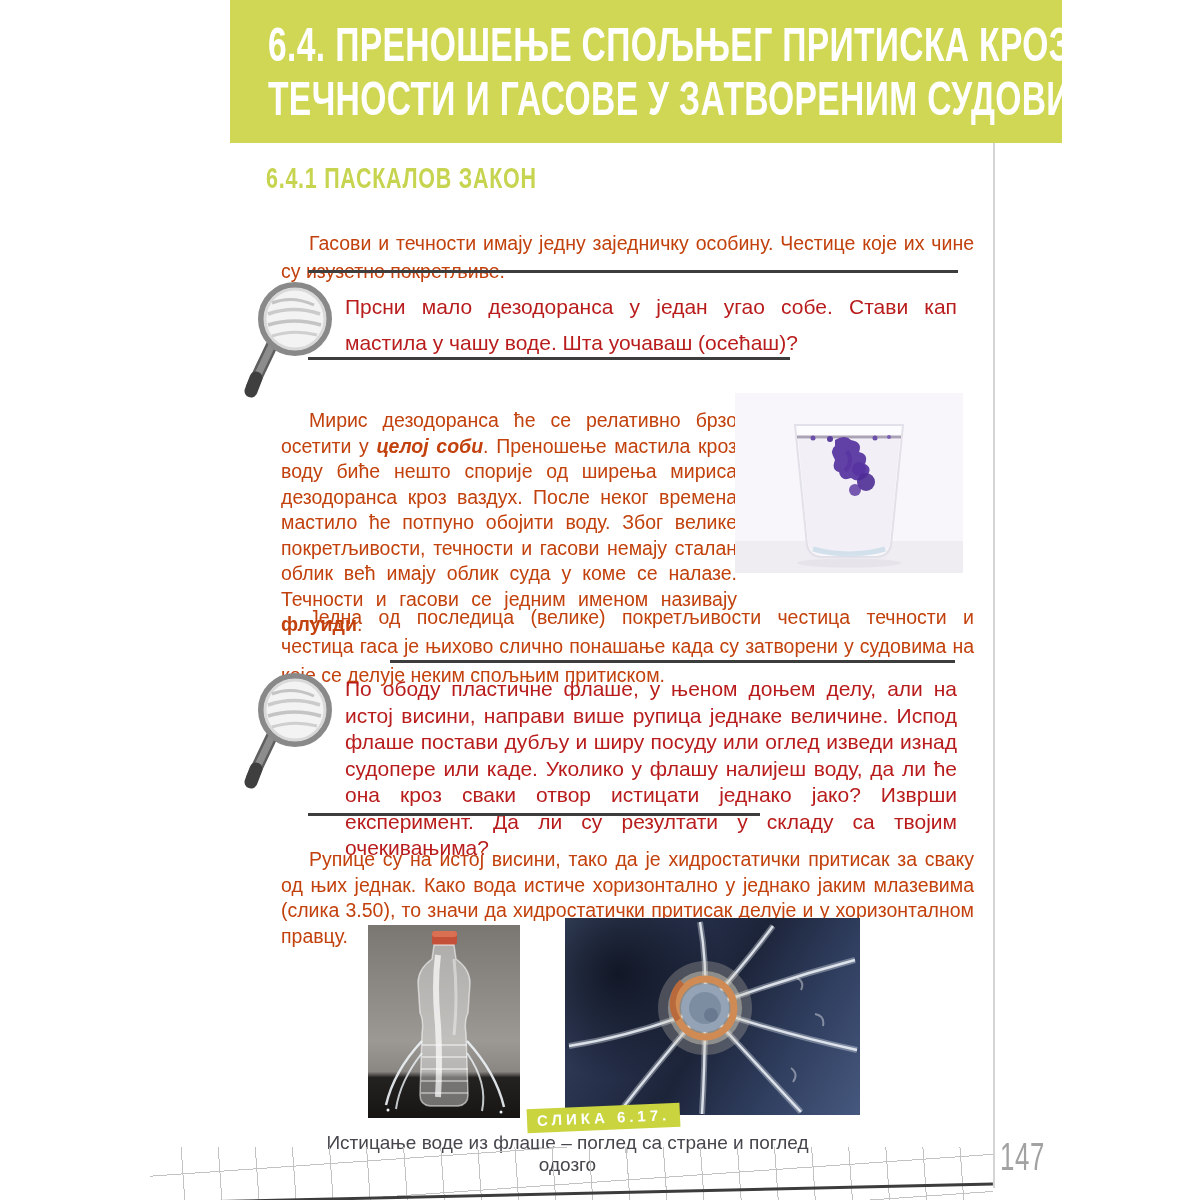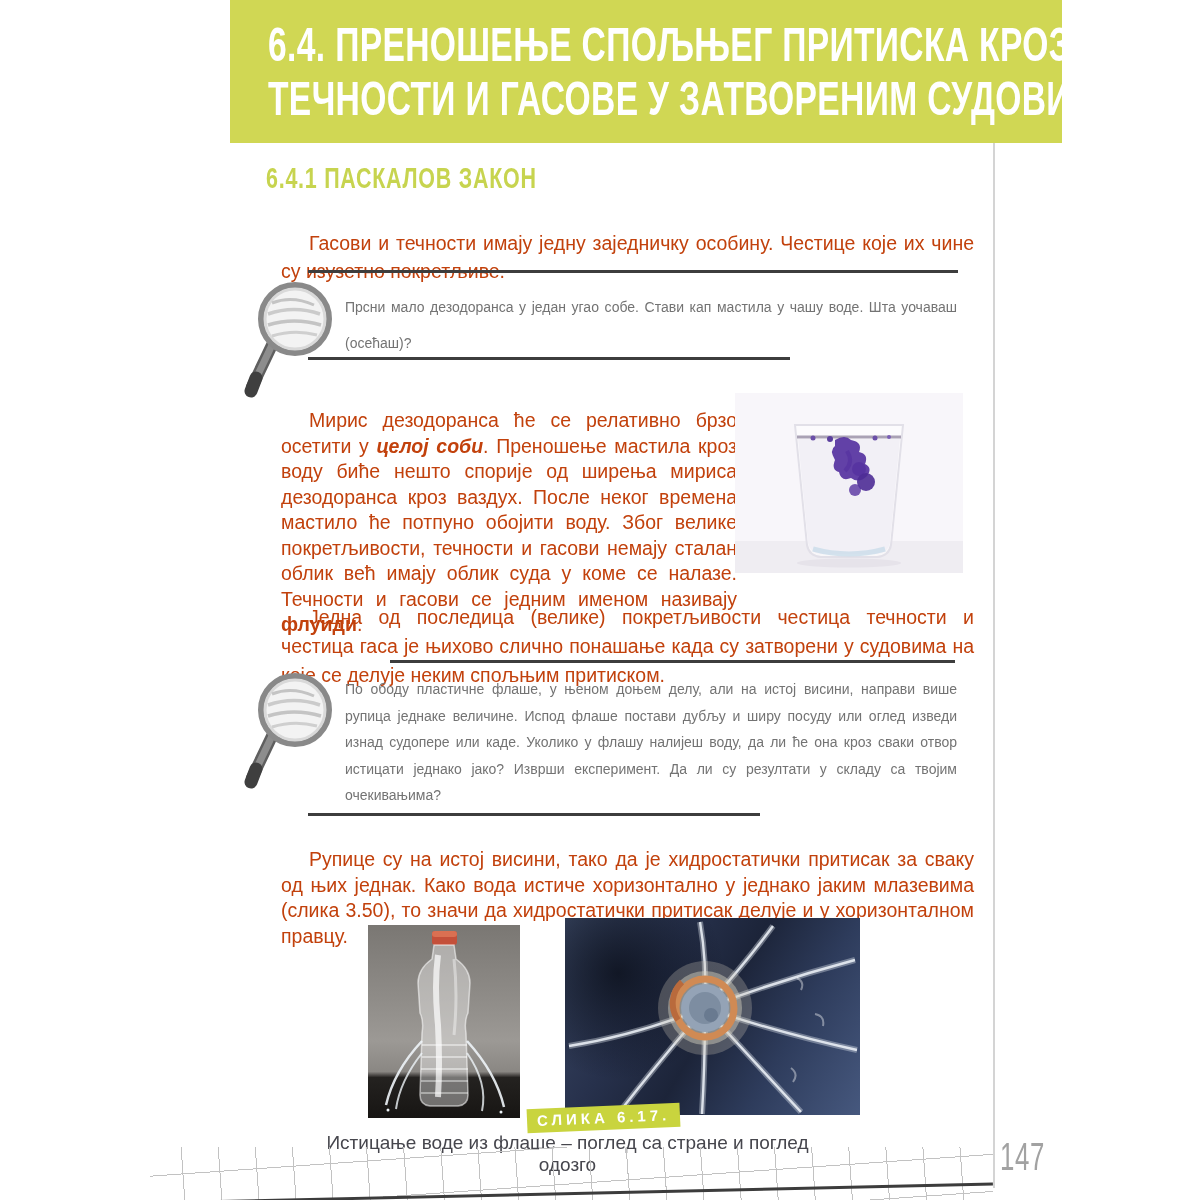--- a/index.html
+++ b/index.html
@@ -38,21 +38,21 @@
     color:#c7d44f;white-space:nowrap;transform:scaleX(0.74);transform-origin:left top;
     letter-spacing:1px;
   }
   .body-p{position:absolute;font-size:19.5px;text-align:justify;color:#c2410c;margin:16px;}
   .p-intro{left:265px;top:213px;width:693px;line-height:28px;text-indent:28px;}
   .p-main{left:265px;top:392px;width:456px;line-height:25.5px;text-indent:28px;}
   .p-main i{font-style:italic;font-weight:bold;}
   .p-main b{font-weight:bold;}
   .p-consequence{left:265px;top:587px;width:693px;line-height:29px;text-indent:28px;}
   .p-conclusion{left:265px;top:831px;width:693px;line-height:25.5px;text-indent:28px;}
-  .activity-text{position:absolute;font-size:14px;text-align:justify;color:#737373;margin:0;}
+  .activity-text{position:absolute;font-size:21px;text-align:justify;color:#b91c1c;margin:0;}
   .act1{left:345px;top:289px;width:612px;line-height:36px;}
   .act2{left:345px;top:676px;width:612px;line-height:26.5px;}
   .rule{position:absolute;height:3px;background:#3d3d3d;}
   .rule1{left:308px;top:270px;width:650px;}
   .rule2{left:308px;top:357px;width:482px;}
   .rule3{left:390px;top:660px;width:565px;}
   .rule4{left:308px;top:813px;width:452px;}
   .mag{position:absolute;width:92px;height:118px;}
   .mag1{left:242px;top:281px;}
   .mag2{left:242px;top:672px;}

